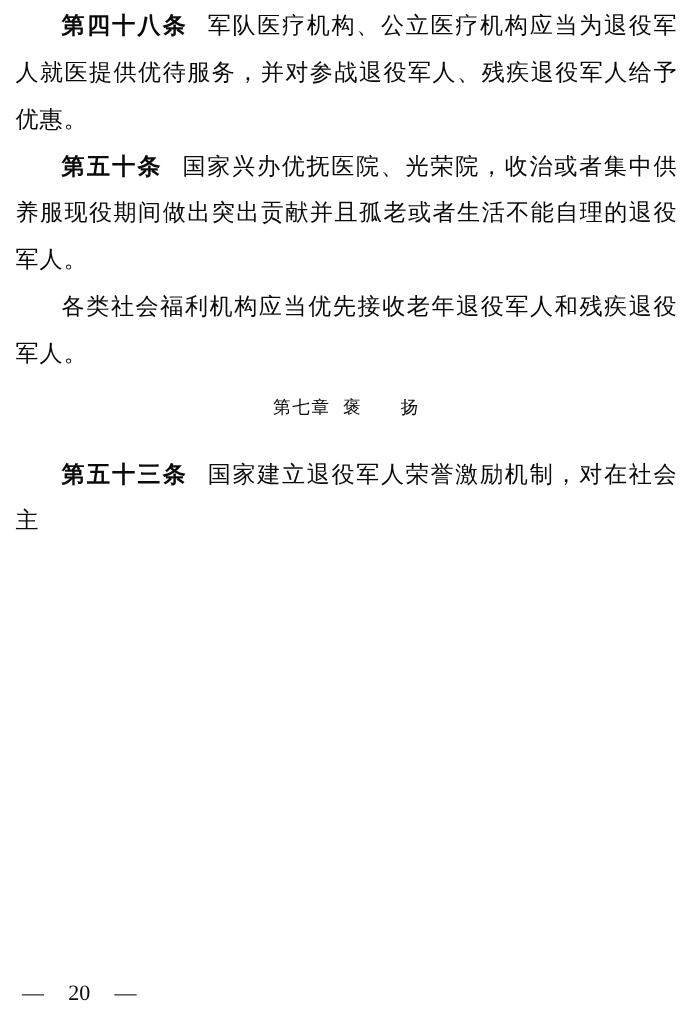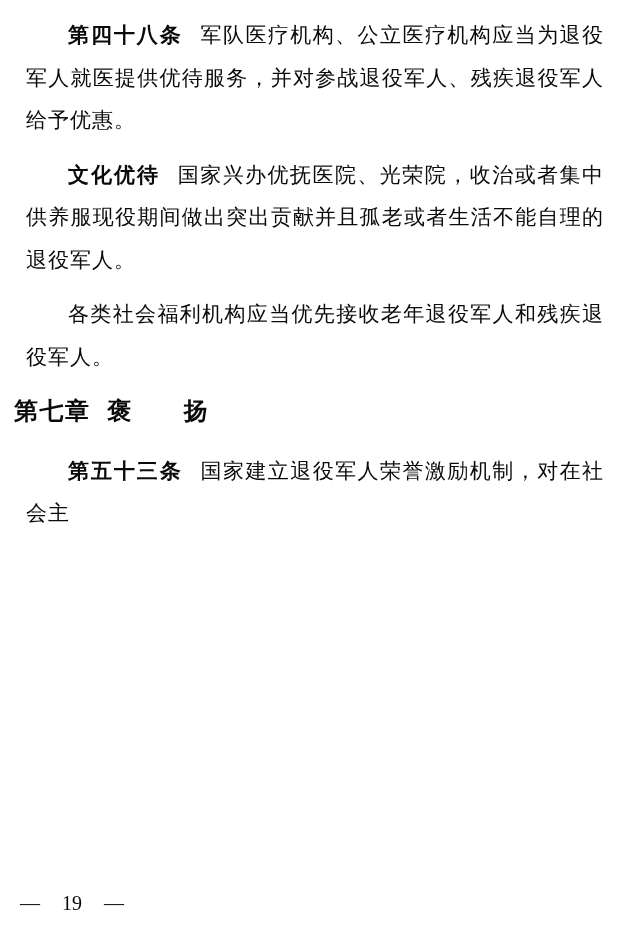--- a/index.html
+++ b/index.html
@@ -15,39 +15,39 @@
     font-family: "Liberation Serif", "DejaVu Serif", serif;
     color: #0a0a0a;
   }
   .page-content {
     position: absolute;
     top: 2px;
     left: 14px;
     width: 602px;
   }
   p.para {
-    margin: 12px;
+    margin: 0;
     font-size: 21px;
     line-height: 42.5px;
     text-align: justify;
     text-indent: 2em;
     letter-spacing: 1px;
     word-break: break-all;
   }
   .art-label {
     font-weight: 700;
     margin-right: 0.85em;
     letter-spacing: 1.5px;
   }
   h2.chapter {
     margin: 8px 0 0 0;
-    font-size: 24px;
-    font-weight: 700;
+    font-size: 16px;
+    font-weight: 400;
     line-height: 42.5px;
-    text-align: left;
+    text-align: center;
     letter-spacing: 1.5px;
   }
   h2.chapter .chapter-title {
     margin-left: 0.7em;
     white-space: pre;
   }
   p.after-chapter {
     margin-top: 17px;
   }
   .footer {
@@ -69,30 +69,30 @@
   }
 </style>
 </head>
 <body>
 
 <div class="page-content">
 
   <p class="para"><span class="art-label">第四十八条</span><span>军队医疗机构、公立医疗机构应当为退役军人就医提供优待服务，并对参战退役军人、残疾退役军人给予优惠。</span></p>
 
 
-  <p class="para"><span class="art-label">文化优待</span><span>国家兴办优抚医院、光荣院，收治或者集中供养服现役期间做出突出贡献并且孤老或者生活不能自理的退役军人。</span></p>
+  <p class="para"><span class="art-label">第五十条</span><span>国家兴办优抚医院、光荣院，收治或者集中供养服现役期间做出突出贡献并且孤老或者生活不能自理的退役军人。</span></p>
 
   <p class="para"><span>各类社会福利机构应当优先接收老年退役军人和残疾退役军人。</span></p>
 
 
 
 
   <h2 class="chapter"><span>第七章</span><span class="chapter-title">褒　　扬</span></h2>
 
   <p class="para after-chapter"><span class="art-label">第五十三条</span><span>国家建立退役军人荣誉激励机制，对在社会主</span></p>
 
 </div>
 
 <div class="footer">
   <span class="dash">—</span>
-  <span class="pn">19</span>
+  <span class="pn">20</span>
   <span class="dash">—</span>
 </div>
 
 </body></html>

